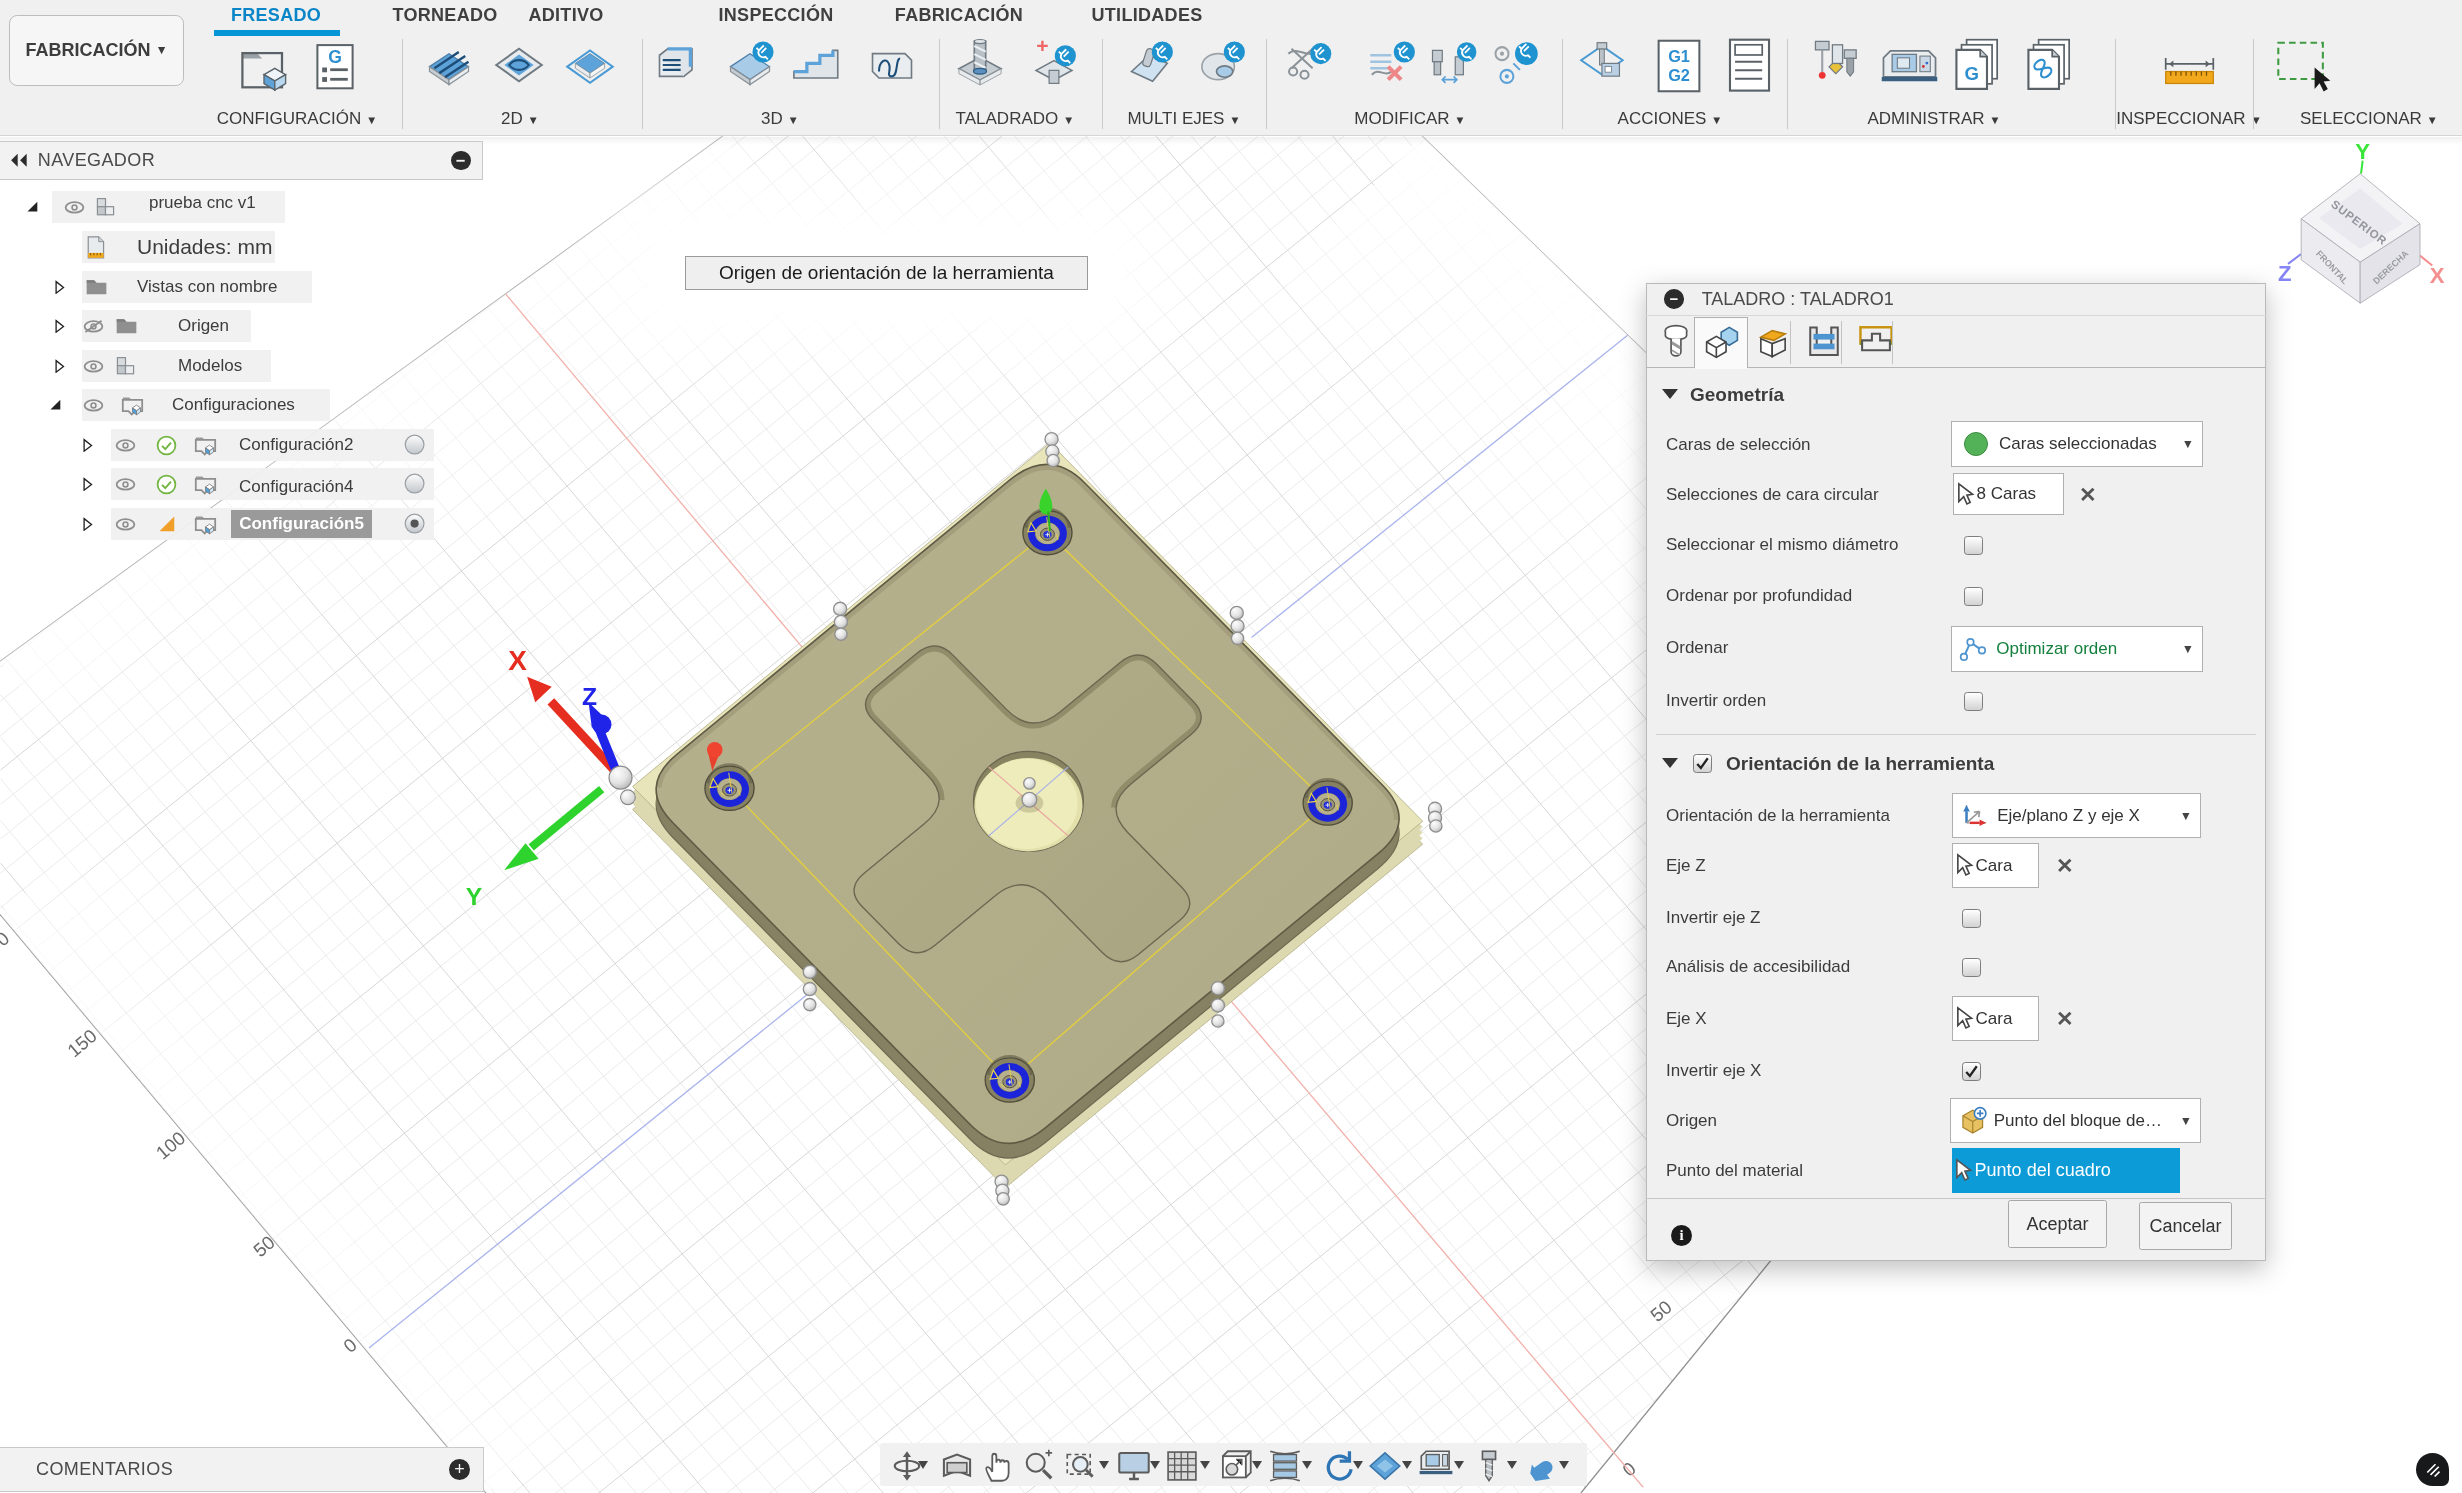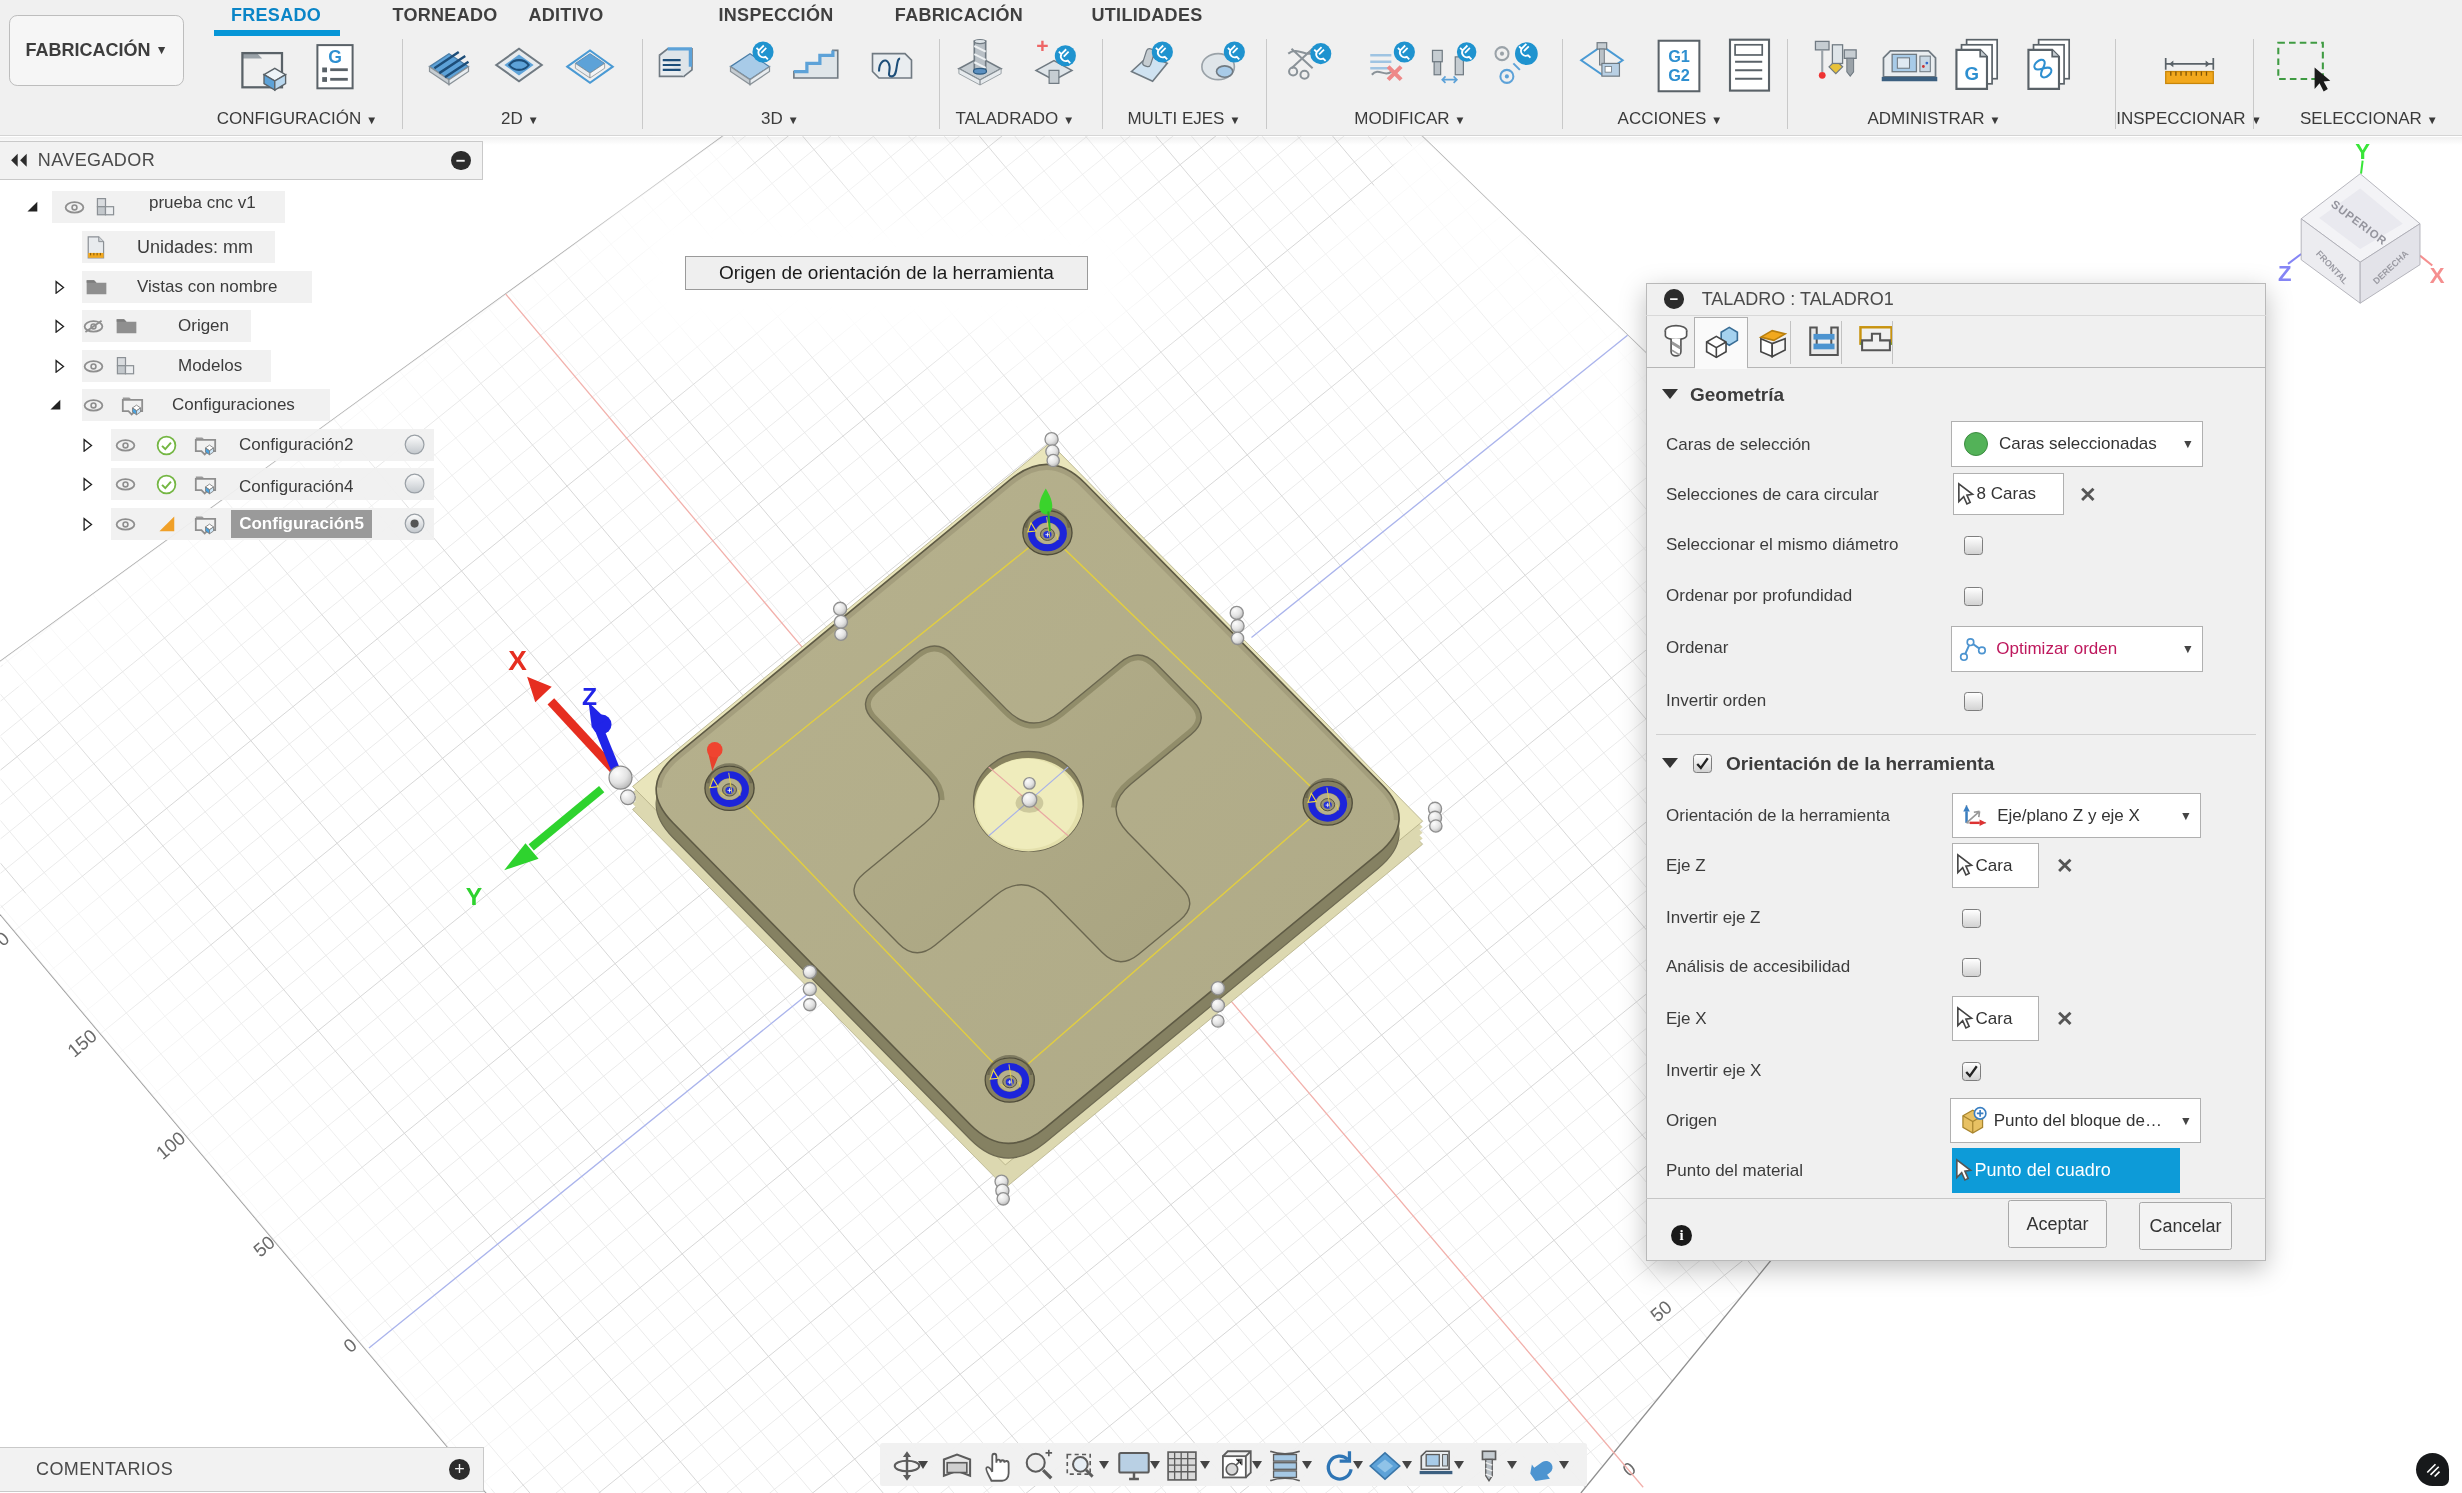--- a/index.html
+++ b/index.html
@@ -431,21 +431,21 @@
 <div class="abs" style="left:82px;top:231px;width:193px;height:32px;background:rgba(240,240,240,0.92)"></div>
 <div class="abs" style="left:85px;top:231px;height:32px;display:flex;align-items:center">
     <svg width="21" height="24.6" viewBox="0 0 26 30">
       <path d="M4 2 h13 l6 6 v20 h-19 z" fill="#e8ebee" stroke="#8b9095" stroke-width="1.5"></path>
       <path d="M17 2 v6 h6" fill="#cdd2d6" stroke="#8b9095" stroke-width="1.2"></path>
       <rect x="4" y="22" width="19" height="6" fill="#f2a81d"></rect>
       <path d="M7 22 v3 M11 22 v3 M15 22 v3 M19 22 v3" stroke="#7c5306" stroke-width="1.2"></path>
     </svg>
   </div>
 <div class="abs" style="left:137px;top:231px;height:32px;display:flex;align-items:center">
-    <span style="font-size:18px;color:#3c3c3c">Unidades: mm</span>
+    <span style="font-size:21px;color:#3c3c3c">Unidades: mm</span>
   </div>
 <div class="abs" style="left:82px;top:271px;width:230px;height:32px;background:rgba(240,240,240,0.92)"></div>
 <div class="abs" style="left:52px;top:271px;height:32px;display:flex;align-items:center">
     <svg width="14.8" height="14.8" viewBox="0 0 18 18">
       <path d="M5 2 L14 9 L5 16 Z" fill="#fff" stroke="#222" stroke-width="1.6"></path>
     </svg>
   </div>
 <div class="abs" style="left:85px;top:271px;height:32px;display:flex;align-items:center">
     <svg width="23" height="19.7" viewBox="0 0 28 24">
       <path d="M2 4 h9 l3 3 h12 v14 h-24 z" fill="#8f8f8f"></path>
@@ -704,21 +704,21 @@
 <div class="lbl" style="left:1666px;top:596px;transform:translateY(-50%);font-size:17px;color:#3c3c3c;">Ordenar por profundidad</div>
 <div class="abs" style="left:1964px;top:587px;width:19px;height:19px;border:1.6px solid #7e7e7e;border-radius:3.3px;background:linear-gradient(#ffffff,#d2d2d2)"></div>
 <div class="lbl" style="left:1666px;top:648px;transform:translateY(-50%);font-size:17px;color:#3c3c3c;">Ordenar</div>
 <div class="abs" style="left:1951px;top:626px;width:252px;height:46px;background:#fff;border:0.8px solid #b0b0b0;display:flex;align-items:center">
     <svg width="29.5" height="29.5" viewBox="0 0 36 36" style="margin-left:6.6px">
       <path d="M6 28 L14 10 L28 20" fill="none" stroke="#4d94d0" stroke-width="2.5"></path>
       <circle cx="6" cy="28" r="4" fill="#fff" stroke="#4d94d0" stroke-width="2"></circle>
       <circle cx="14" cy="10" r="4" fill="#fff" stroke="#4d94d0" stroke-width="2"></circle>
       <circle cx="28" cy="20" r="4" fill="#fff" stroke="#4d94d0" stroke-width="2"></circle>
     </svg>
-    <span style="font-size:17px;color:#be185d;margin-left:8.2px">Optimizar orden</span>
+    <span style="font-size:17px;color:#15803d;margin-left:8.2px">Optimizar orden</span>
     <span style="margin-left:auto;margin-right:8.2px;font-size:12.3px;color:#444">▼</span>
   </div>
 <div class="lbl" style="left:1666px;top:701px;transform:translateY(-50%);font-size:17px;color:#3c3c3c;">Invertir orden</div>
 <div class="abs" style="left:1964px;top:692px;width:19px;height:19px;border:1.6px solid #7e7e7e;border-radius:3.3px;background:linear-gradient(#ffffff,#d2d2d2)"></div>
 <div class="abs" style="left:1656px;top:734px;width:600px;height:0.8px;background:#d0d0d0"></div>
 <div class="abs" style="left:1662px;top:758px;width:0;height:0;border-left:8.2px solid transparent;border-right:8.2px solid transparent;border-top:10.7px solid #333"></div>
 <div class="abs" style="left:1693px;top:754px;width:19px;height:19px;border:1.6px solid #7e7e7e;border-radius:3.3px;background:linear-gradient(#ffffff,#d2d2d2)"><svg width="17" height="17" viewBox="0 0 21 21">
       <path d="M4 11 l4.5 5 L17 4" fill="none" stroke="#222" stroke-width="2.8"></path>
     </svg></div>
 <div class="lbl" style="left:1726px;top:764px;transform:translateY(-50%);font-size:19px;color:#3c3c3c;font-weight:bold;">Orientación de la herramienta</div>

